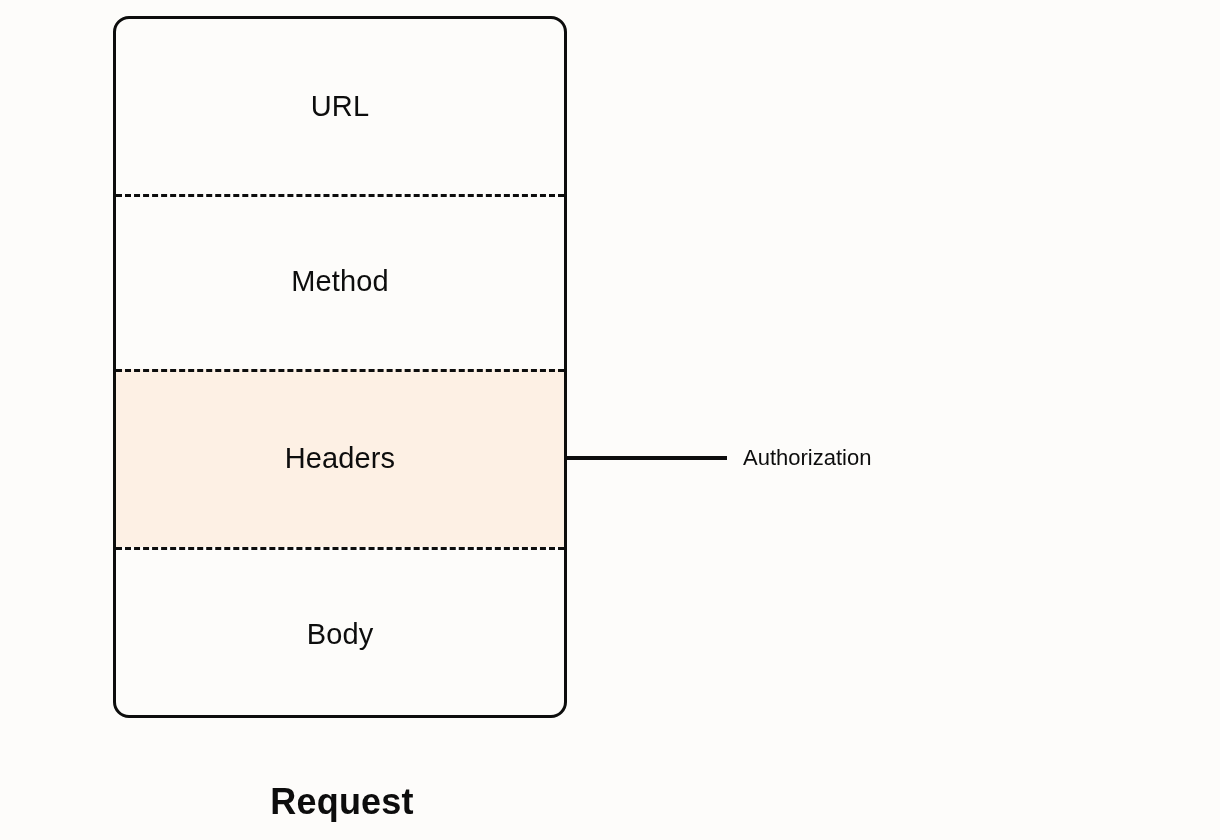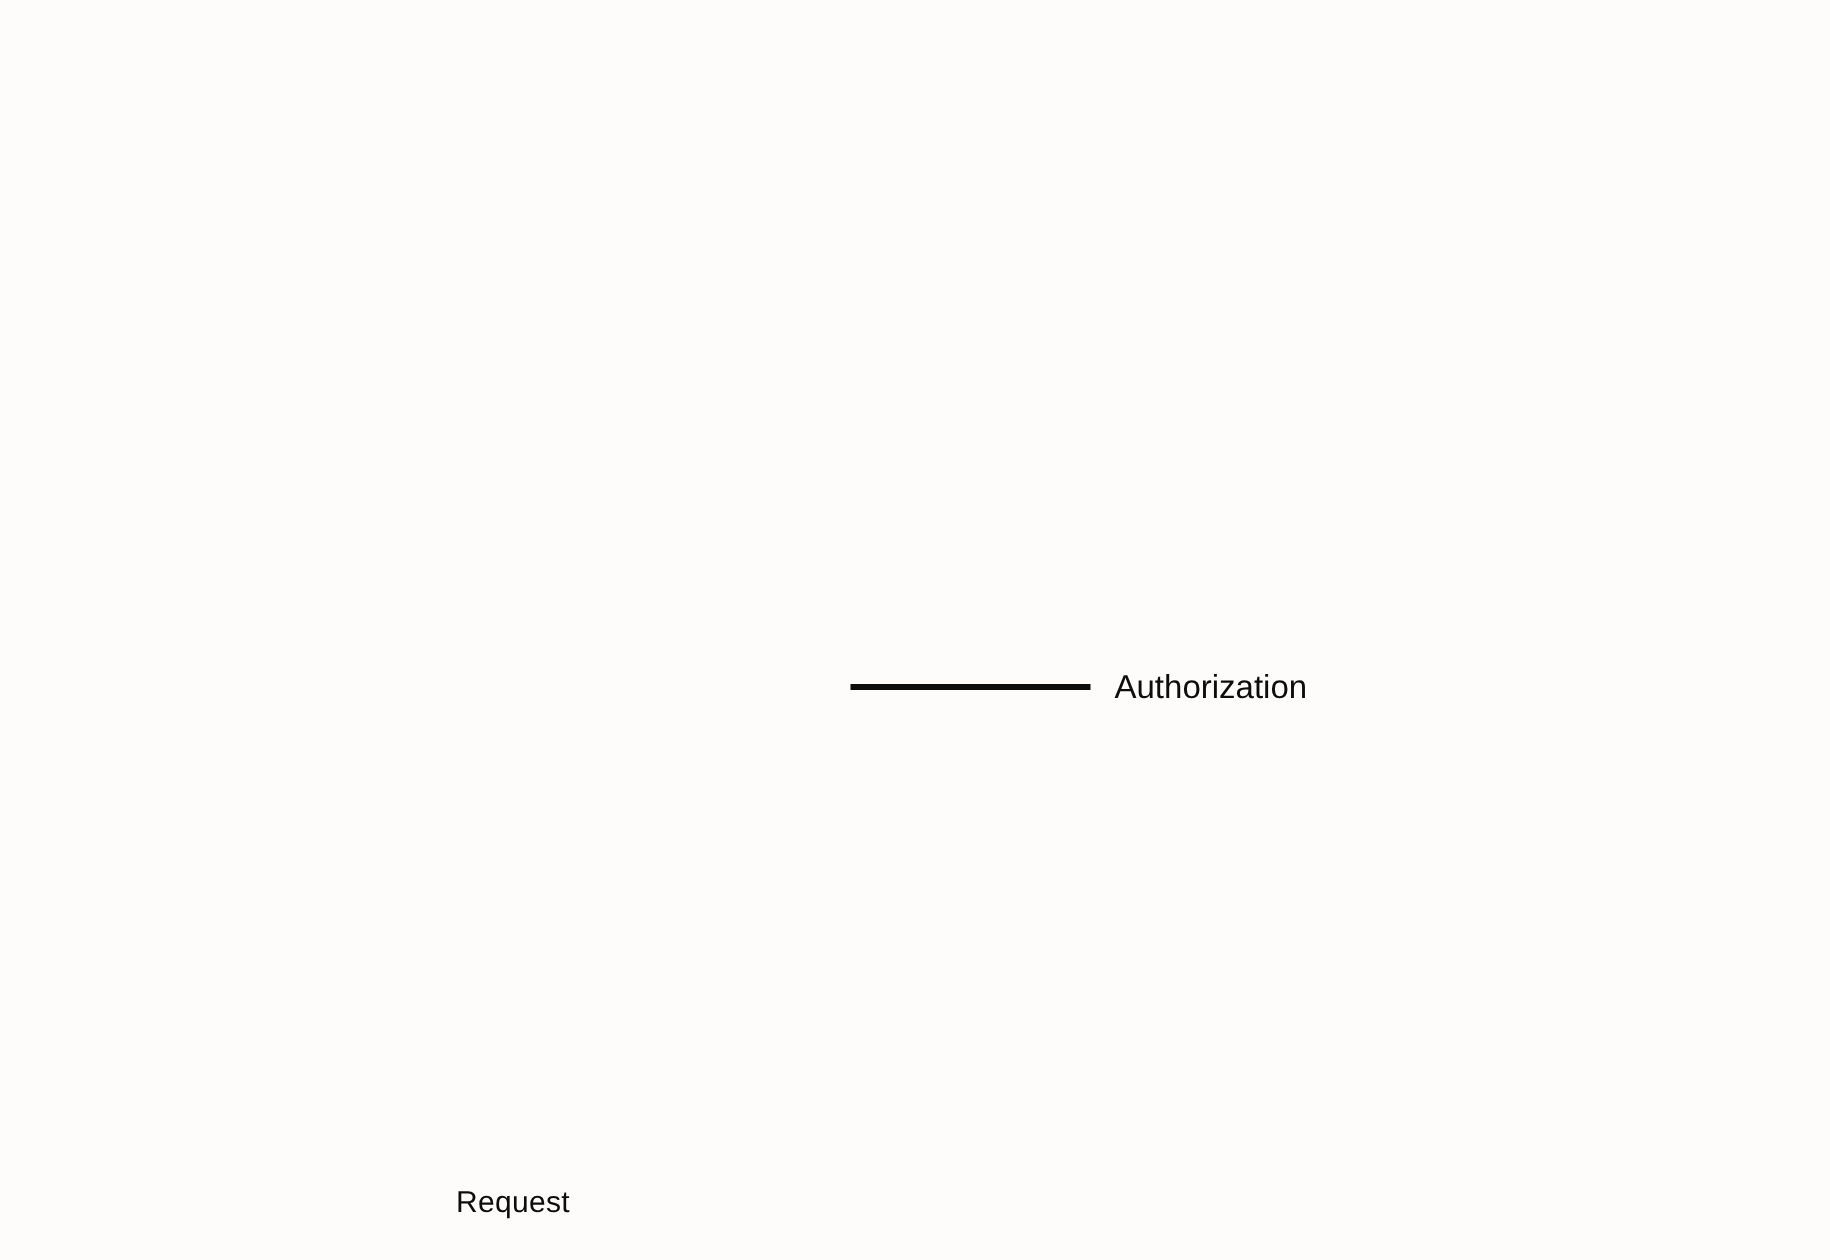--- a/index.html
+++ b/index.html
@@ -83,35 +83,51 @@
     font-weight: 400;
     color: #0d0d0d;
     line-height: 1;
     white-space: nowrap;
     transform: translateY(-50%);
   }
 
   
   .caption {
     position: absolute;
-    font-size: 20px;
-    font-weight: 400;
+    font-size: 36px;
+    font-weight: 700;
     color: #0d0d0d;
     line-height: 1;
     white-space: nowrap;
     text-align: center;
     transform: translate(-50%, -50%);
     letter-spacing: 0.2px;
   }
 </style>
 </head>
 <body>
 
 <div id="canvas">
 
+  <div class="request-box">
+
+    <div class="section-fill" style="top:350px; height:178px;"></div>
+
+    <div class="divider" style="top:175px;"></div>
+    <div class="divider" style="top:350px;"></div>
+    <div class="divider" style="top:528px;"></div>
+
+    <div class="section-label" style="top:87px;">URL</div>
+
+    <div class="section-label" style="top:262px;">Method</div>
+
+    <div class="section-label" style="top:439px;">Headers</div>
+
+    <div class="section-label" style="top:615px;">Body</div>
+  </div>
 
   <div class="connector-line" style="left:567px; top:456px; width:160px;"></div>
 
   <div class="annotation-label" style="left:743px; top:458px;">Authorization</div>
 
   <div class="caption" style="left:342px; top:802px;">Request</div>
 
 </div>
 
 </body></html>

